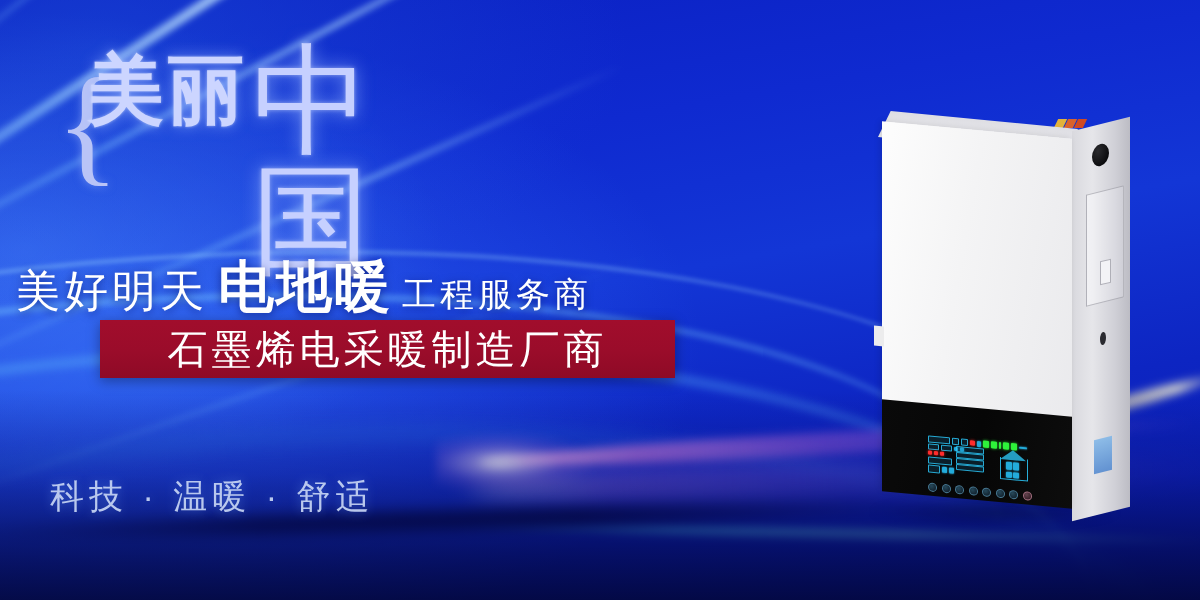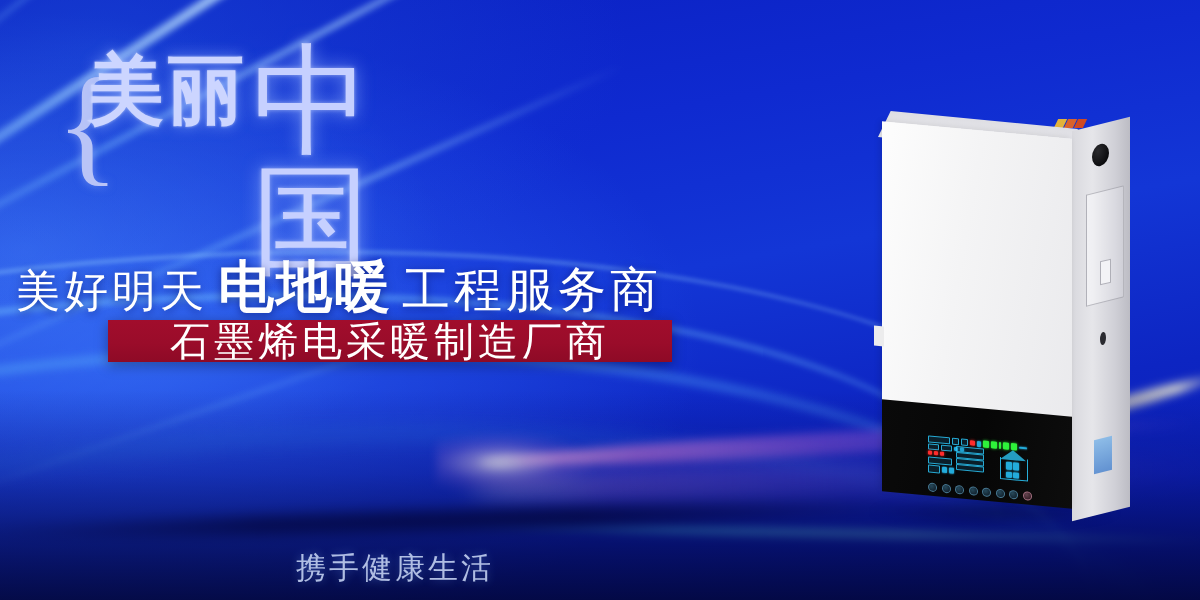--- a/index.html
+++ b/index.html
@@ -204,28 +204,29 @@
   .headline {
     position: absolute; left: 16px; top: 256px;
     font-size: 50px; line-height: 1.12;
     color: #ffffff;
     font-weight: 400;
     white-space: nowrap;
     text-shadow: 0 2px 8px rgba(0,10,80,0.55);
   }
   .headline .hl-a { letter-spacing: 4px; font-size: 44px; }
   .headline .hl-b { font-size: 56px; font-weight: 700; letter-spacing: 2px; margin: 0 10px; }
-  .headline .hl-c { letter-spacing: 4px; font-size: 48px; }
+  .headline .hl-c { letter-spacing: 4px; font-size: 34px; }
 
   
   .red-banner {
-    position: absolute; left: 108px; top: 320px;
-    width: 564px; height: 42px;
+    position: absolute; left: 100px; top: 320px;
+    width: 564px; height: 58px;
     background: linear-gradient(to bottom, #a10d2c 0%, #9a0c2a 55%, #8e0a26 100%);
     box-shadow: 0 3px 12px rgba(0,0,0,0.35);
+    padding-left: 11px;
   }
   .red-banner-text {
     position: absolute; left: 0; right: 0; top: 50%;
     transform: translateY(-50%);
     text-align: center;
     color: #ffffff;
     font-size: 40px;
     font-weight: 500;
     letter-spacing: 4px;
   }
@@ -414,21 +415,21 @@
   </div>
 
   <div class="headline">
     <span class="hl-a">美好明天</span><span class="hl-b">电地暖</span><span class="hl-c">工程服务商</span>
   </div>
 
   <div class="red-banner">
     <div class="red-banner-text">石墨烯电采暖制造厂商</div>
   </div>
 
-  <div class="tagline-2">携手健康生活</div>
+  <div class="tagline-1">科技 · 温暖 · 舒适</div>
 
   <div class="product">
     <div class="prod-shadow"></div>
     <div class="prod-pipe pipe-1"></div>
     <div class="prod-pipe pipe-2"></div>
     <div class="prod-pipe pipe-3"></div>
     <div class="prod-top"></div>
     <div class="prod-side"></div>
     <div class="prod-side-panel"></div>
     <div class="prod-side-switch"></div>

